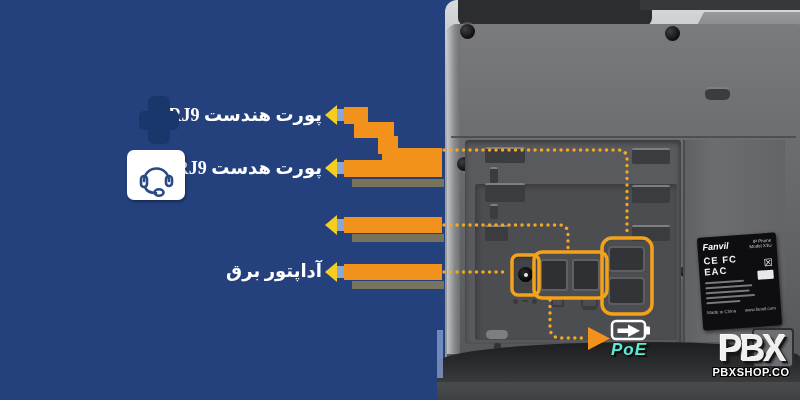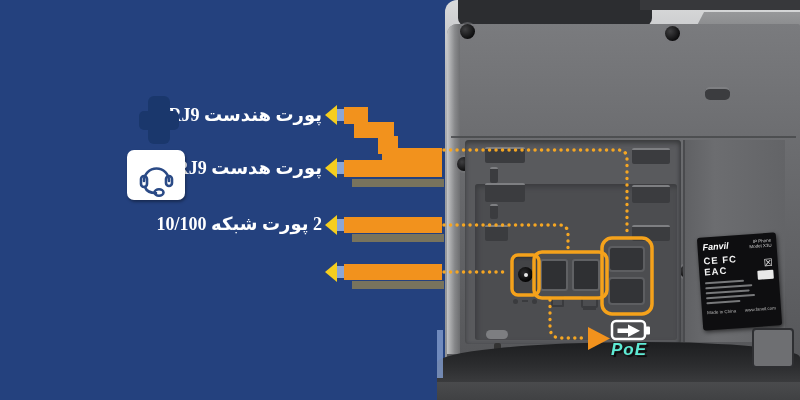--- a/index.html
+++ b/index.html
@@ -170,35 +170,39 @@
       <rect x="645.5" y="326.5" width="4.5" height="8" rx="1" fill="#fff"></rect>
       <rect x="617.5" y="328.5" width="12" height="4.5" fill="#fff"></rect>
       <polygon points="628,324.5 640,330.7 628,337" fill="#fff"></polygon>
     </g>
   </svg>
 
   <div class="poe-text">PoE</div>
 
   <div class="callout" dir="rtl" style="top:102px;">پورت هندست  RJ9</div>
   <div class="callout" dir="rtl" style="top:155px;">پورت هدست  RJ9</div>
-  <div class="callout" dir="rtl" style="top:211px;">2 پورت شبکه 10/100</div>
+  <div class="callout" dir="rtl" style="top:258px;">آداپتور برق</div>
 
   <svg class="abs" style="left:139px;top:96px;" width="40" height="50" viewBox="0 0 40 50">
     <g fill="#1a376c">
       <rect x="9" y="0" width="22" height="48" rx="6"></rect>
       <rect x="0" y="15" width="40" height="19" rx="5"></rect>
     </g>
   </svg>
 
   <div class="abs" style="left:127px;top:150px;width:58px;height:50px;background:#fff;border-radius:7px;box-shadow:1px 2px 3px rgba(0,0,0,.35);">
     <svg width="58" height="50" viewBox="0 0 58 50">
       <g fill="none" stroke="#2a4a86" stroke-width="2.6" stroke-linecap="round">
         <path d="M17,31 a12.5,12.5 0 1 1 25,0"></path>
         <rect x="14" y="26" width="6" height="11" rx="3"></rect>
         <rect x="39" y="26" width="6" height="10" rx="3"></rect>
         <path d="M18,37 q2,6 11,6"></path>
         <ellipse cx="32" cy="42.5" rx="4.5" ry="3.2"></ellipse>
       </g>
     </svg>
   </div>
 
+  <div class="wm">
+    <div class="wm-logo">PBX</div>
+    <div class="wm-site">PBXSHOP.CO</div>
+  </div>
 
 </div>
 
 </body></html>

